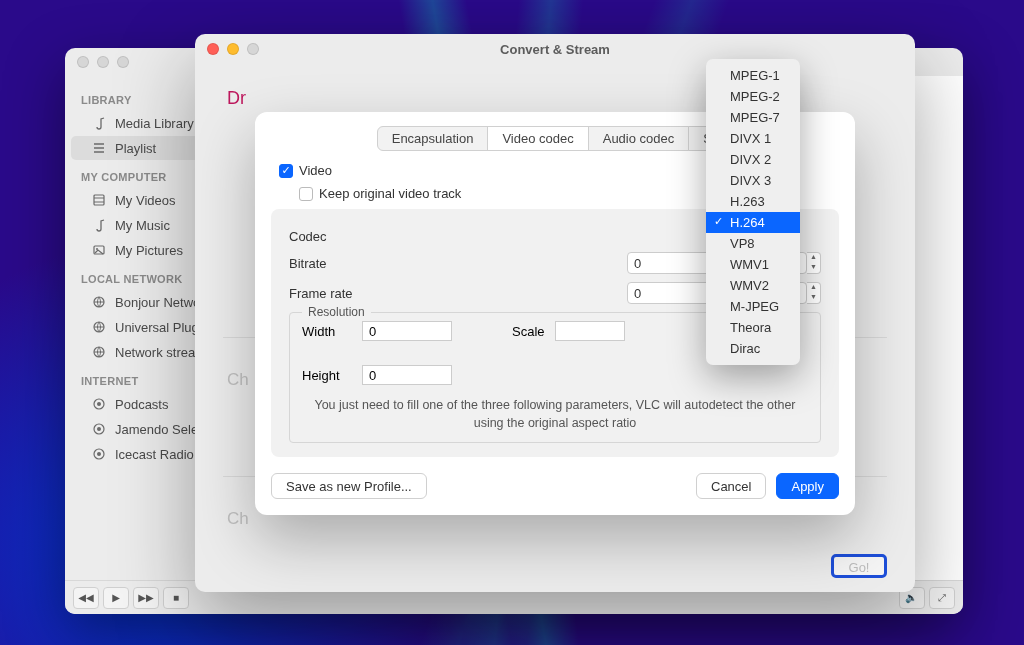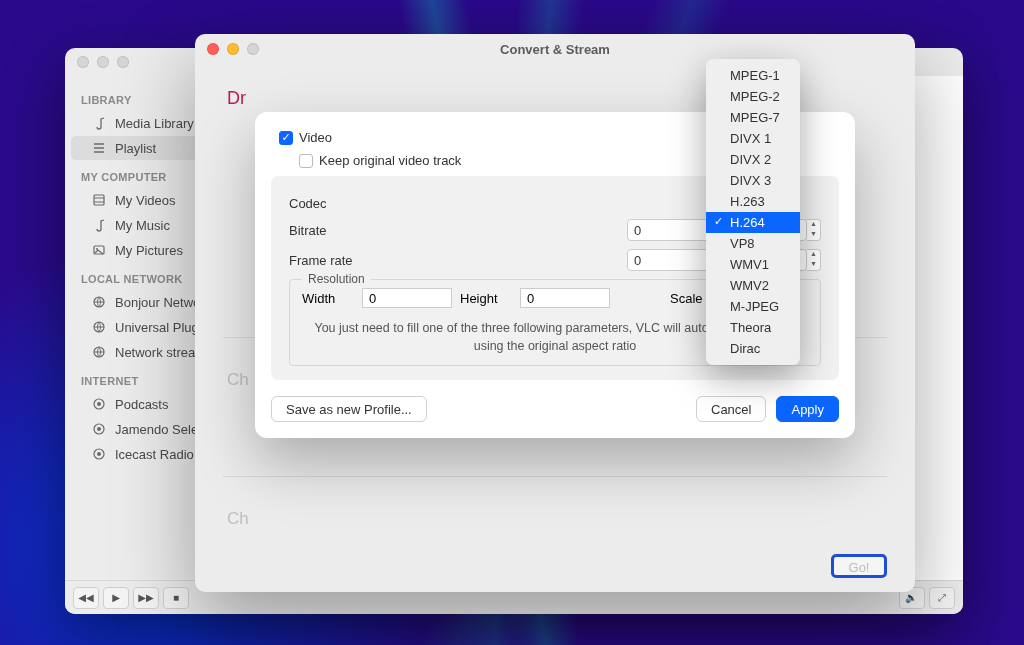--- a/index.html
+++ b/index.html
@@ -45,21 +45,21 @@
   .cb.checked { background: #0a66ff; border-color: #0a66ff; }
   .panel { background: #f1f1f1; border-radius: 8px; padding: 12px 18px 14px; margin-top: 4px; }
   .field-row { display: flex; align-items: center; margin: 8px 0; font-size: 13px; color: #333; }
   .field-label { width: 90px; }
   .num-input { flex: 1; max-width: 180px; height: 22px; border: 1px solid #ccc; border-radius: 4px; background: #fff; padding: 0 6px; font-size: 13px; color: #333; }
   .stepper { width:14px; height:22px; border:1px solid #ccc; border-left:none; border-radius:0 4px 4px 0; background:#fff; display:flex; flex-direction:column; }
   .stepper div { flex:1; font-size:7px; text-align:center; color:#666; }
   .res-box { border: 1px solid #d6d6d6; border-radius: 4px; padding: 8px 12px 10px; margin-top: 4px; position: relative; }
   .res-title { position: absolute; top: -8px; left: 12px; background: #f1f1f1; padding: 0 6px; font-size: 12px; color: #555; }
   .res-grid { display: flex; gap: 60px; }
-  .res-col { display: flex; flex-direction: row; gap: 8px; }
+  .res-col { display: flex; flex-direction: column; gap: 24px; }
   .res-field { display: flex; align-items: center; gap: 10px; font-size: 13px; }
   .res-input { width: 90px; height: 20px; border: 1px solid #ccc; background: #fff; padding: 0 6px; font-size: 13px; }
   .hint { font-size: 12.5px; color: #555; text-align: center; margin-top: 12px; line-height: 1.4; }
   .modal-footer { display: flex; align-items: flex-start; margin-top: 16px; gap: 10px; }
   .btn { height: 26px; padding: 0 14px; border: 1px solid #d0d0d0; border-radius: 6px; background: #fff; font-size: 13px; color: #333; display: inline-flex; align-items: center; }
   .btn.primary { background: #0a66ff; border-color: #0a66ff; color: #fff; }
   
   .dropdown { position: absolute; left: 706px; top: 59px; width: 94px; background: #efefef; border-radius: 7px; box-shadow: 0 12px 36px rgba(0,0,0,.35); padding: 6px 0; font-size: 13px; color: #333; }
   .dd-item { padding: 3px 12px 3px 24px; position: relative; white-space: nowrap; }
   .dd-item.selected { background: #0a66ff; color: #fff; }
@@ -211,20 +211,26 @@
     <div style="height:190px"></div>
     <div class="hr"></div>
     <div class="section-title">Ch</div>
     <div style="height:60px"></div>
     <div class="hr"></div>
     <div class="section-title">Ch</div>
     <div class="go-btn">Go!</div>
   </div>
 
   <div class="modal">
+    <div class="tabbar">
+      <div class="tab">Encapsulation</div>
+      <div class="tab active">Video codec</div>
+      <div class="tab">Audio codec</div>
+      <div class="tab" style="border-radius:0 6px 6px 0; overflow:hidden; width:44px;">Subtitles</div>
+    </div>
 
     <div class="checkbox-row">
       <span class="cb checked">✓</span>
       <span>Video</span>
     </div>
     <div class="checkbox-row" style="padding-left:28px;">
       <span class="cb"></span>
       <span>Keep original video track</span>
     </div>
 

